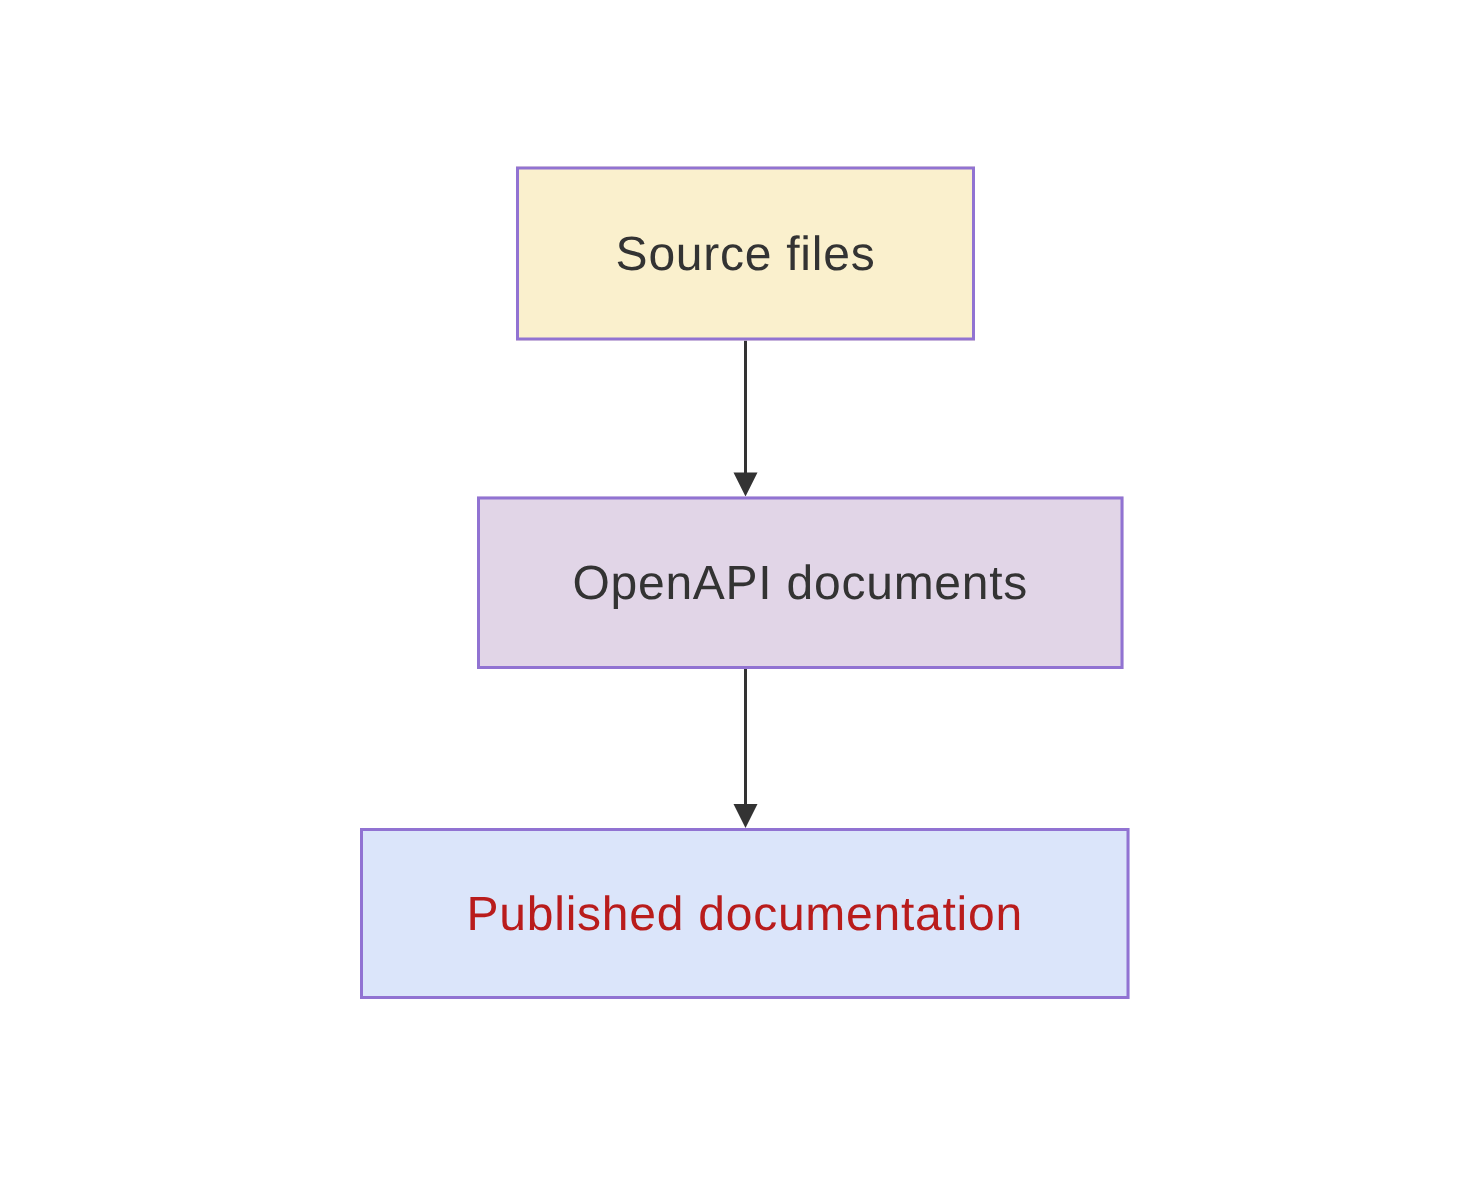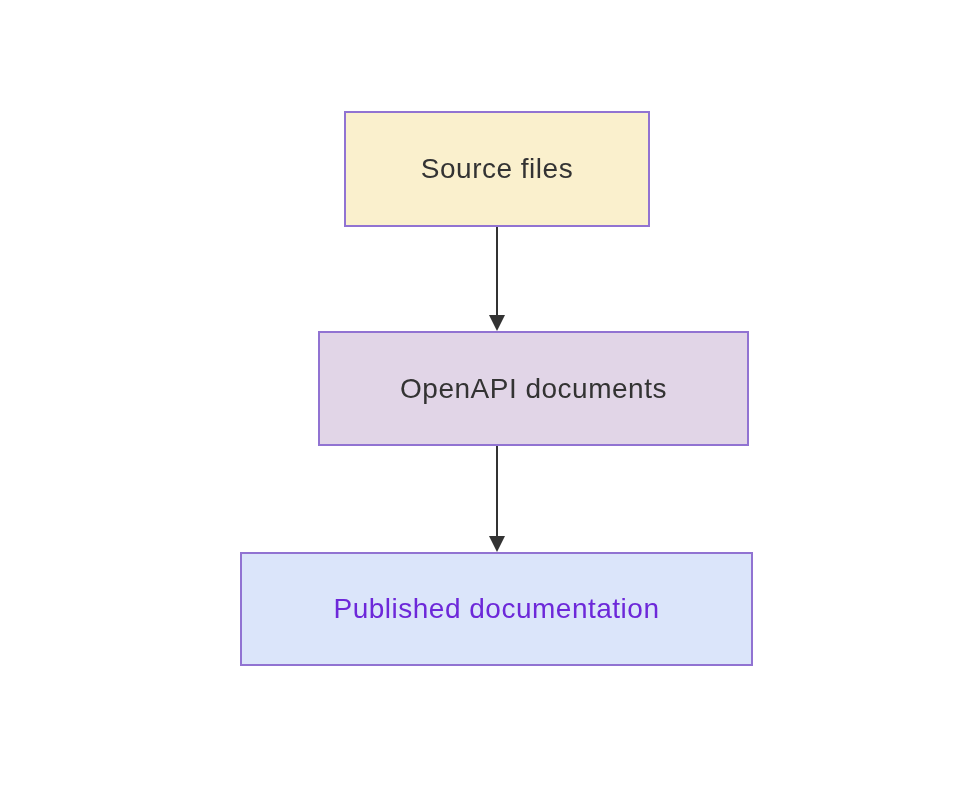--- a/index.html
+++ b/index.html
@@ -24,21 +24,21 @@
   .node {
     position: absolute;
     box-sizing: border-box;
     border: 2px solid;
     display: flex;
     align-items: center;
     justify-content: center;
     text-align: center;
   }
   .node-label {
-    font-size: 28px;
+    font-size: 32px;
     font-weight: 400;
     letter-spacing: 0.5px;
     white-space: nowrap;
   }
   .node-source   { left: 344px; top: 111px; width: 306px; height: 116px; }
   .node-openapi  { left: 282px; top: 331px; width: 431px; height: 115px; }
   .node-published{ left: 240px; top: 552px; width: 513px; height: 114px; }
 </style>
 </head>
 <body>
@@ -57,17 +57,17 @@
   </svg>
 
   <div class="node node-source" style="background-color: rgb(250, 240, 205); border-color: rgb(145, 115, 210); color: rgb(51, 51, 51);">
     <span class="node-label">Source files</span>
   </div>
 
   <div class="node node-openapi" style="background-color: rgb(225, 213, 231); border-color: rgb(145, 115, 210); color: rgb(51, 51, 51); margin-left: 36px;">
     <span class="node-label">OpenAPI documents</span>
   </div>
 
-  <div class="node node-published" style="background-color: rgb(219, 229, 250); border-color: rgb(145, 115, 210); color: #6d28d9;">
+  <div class="node node-published" style="background-color: rgb(219, 229, 250); border-color: rgb(145, 115, 210); color: #b91c1c;">
     <span class="node-label">Published documentation</span>
   </div>
 
 </div>
 
 </body></html>

